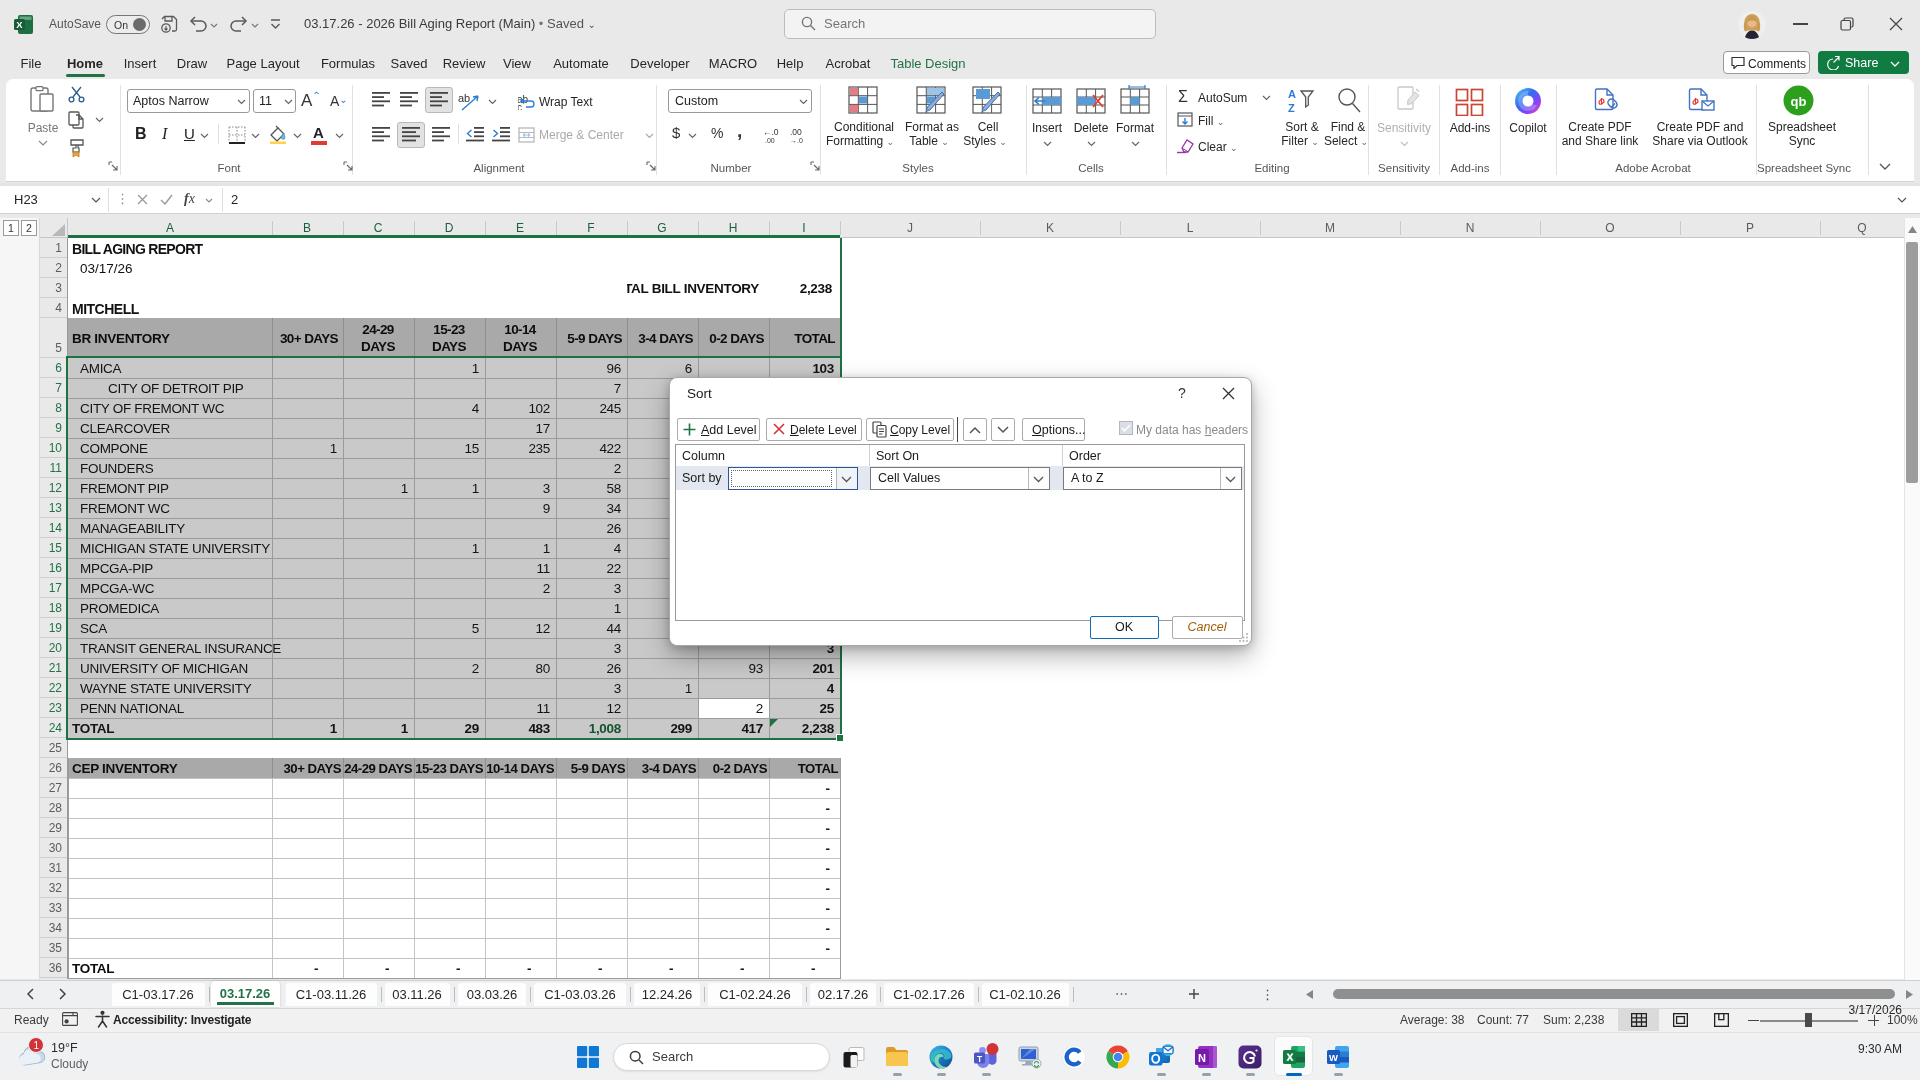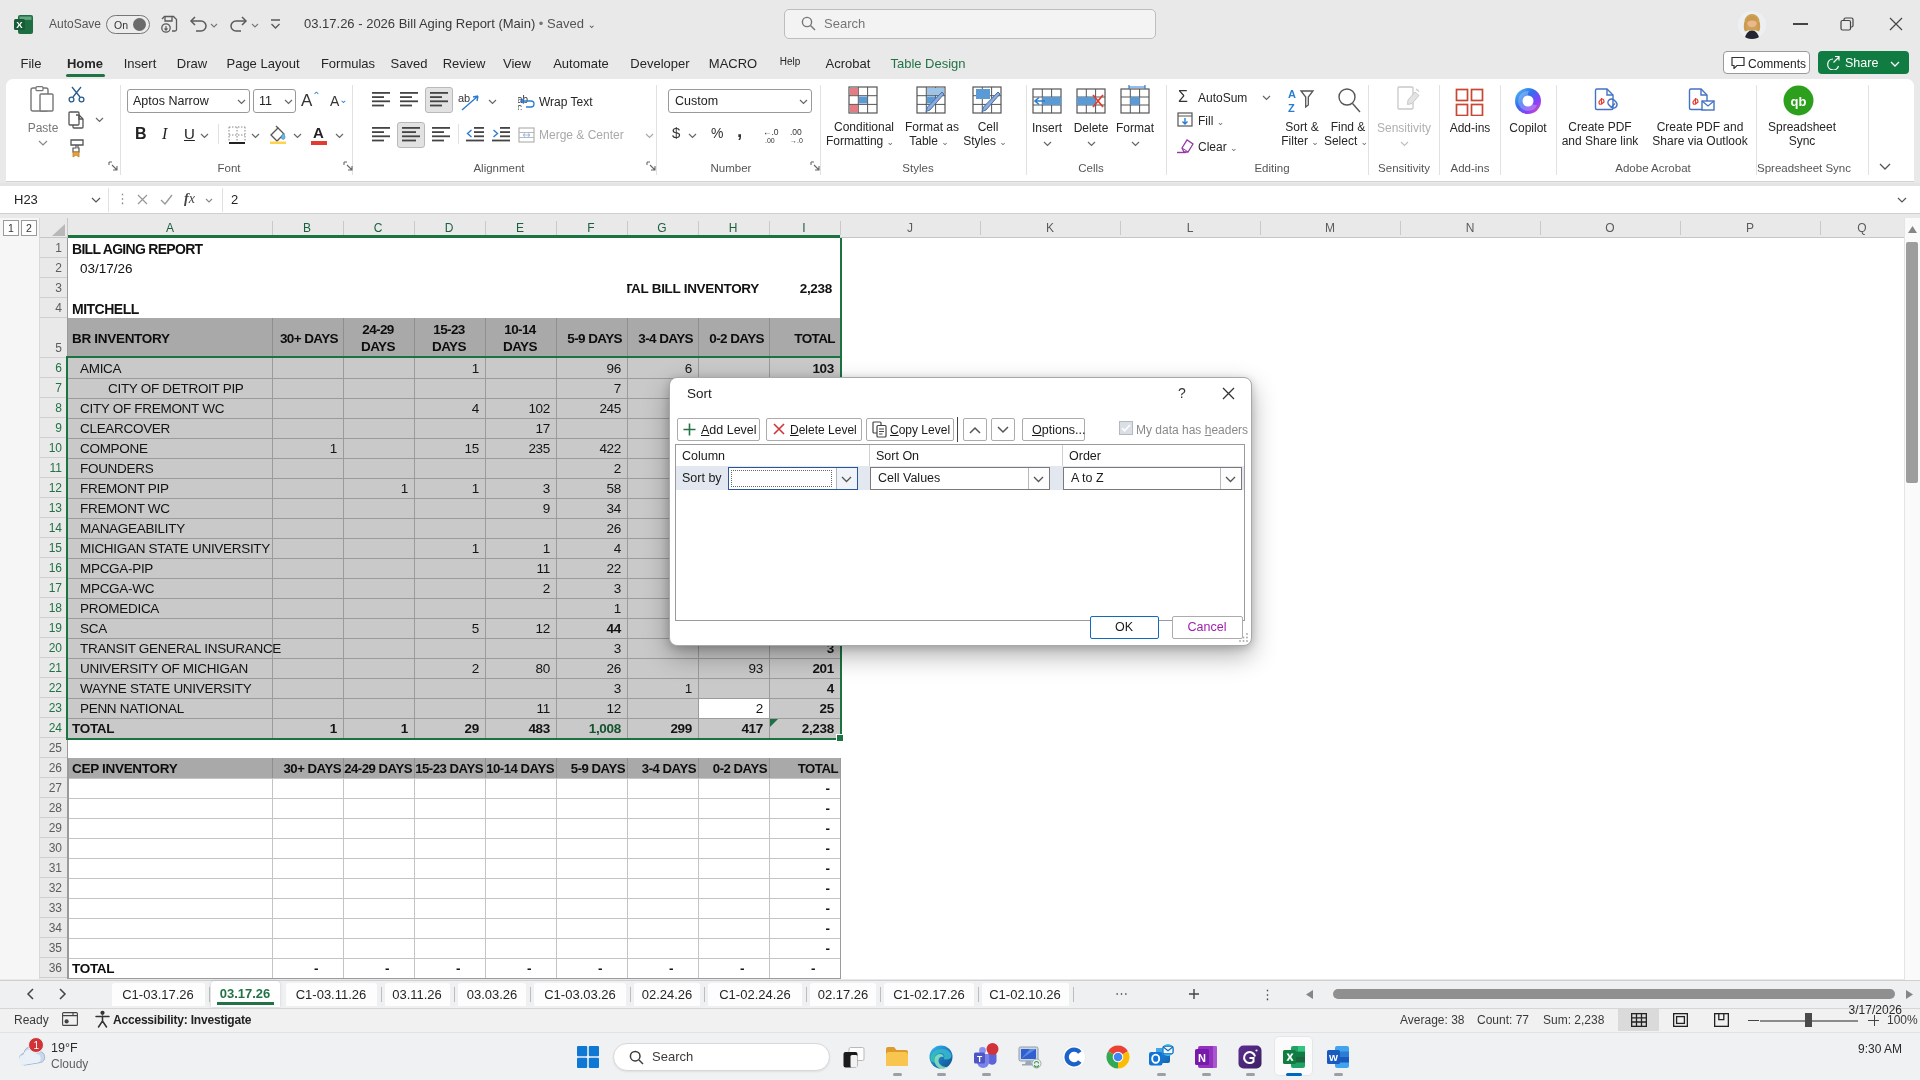--- a/index.html
+++ b/index.html
@@ -80,21 +80,21 @@
 <div class="tx ctr" style="left:140px;top:56px;font-size:13px;color:#262626;font-weight:normal;">Insert</div>
 <div class="tx ctr" style="left:192px;top:56px;font-size:13px;color:#262626;font-weight:normal;">Draw</div>
 <div class="tx ctr" style="left:263px;top:56px;font-size:13px;color:#262626;font-weight:normal;">Page Layout</div>
 <div class="tx ctr" style="left:348px;top:56px;font-size:13px;color:#262626;font-weight:normal;">Formulas</div>
 <div class="tx ctr" style="left:409px;top:56px;font-size:13px;color:#262626;font-weight:normal;">Saved</div>
 <div class="tx ctr" style="left:464px;top:56px;font-size:13px;color:#262626;font-weight:normal;">Review</div>
 <div class="tx ctr" style="left:517px;top:56px;font-size:13px;color:#262626;font-weight:normal;">View</div>
 <div class="tx ctr" style="left:581px;top:56px;font-size:13px;color:#262626;font-weight:normal;">Automate</div>
 <div class="tx ctr" style="left:660px;top:56px;font-size:13px;color:#262626;font-weight:normal;">Developer</div>
 <div class="tx ctr" style="left:733px;top:56px;font-size:13px;color:#262626;font-weight:normal;">MACRO</div>
-<div class="tx ctr" style="left:790px;top:56px;font-size:10px;color:#262626;font-weight:normal;">Help</div>
+<div class="tx ctr" style="left:790px;top:56px;font-size:13px;color:#262626;font-weight:normal;">Help</div>
 <div class="tx ctr" style="left:848px;top:56px;font-size:13px;color:#262626;font-weight:normal;">Acrobat</div>
 <div class="tx ctr" style="left:928px;top:56px;font-size:13px;color:#217346;font-weight:normal;">Table Design</div>
 <div class="abs" style="left:66px;top:74px;width:39px;height:3px;background:#217346;border-radius:2px;"></div>
 <div class="abs" style="left:1723px;top:51px;width:87px;height:23px;background:#fff;border:1px solid #9a9a9a;border-radius:4px;"></div>
 <svg class="abs" style="left:1731px;top:56px" width="14" height="13" viewBox="0 0 14 13" fill="none" stroke="#333" stroke-width="1.2">
 <path d="M1 1.5 h12 v8 h-7 l-3 3 v-3 h-2 z"></path>
   </svg>
 <div class="tx" style="left:1748px;top:57px;font-size:12px;color:#222;">Comments</div>
 <div class="abs" style="left:1818px;top:51px;width:91px;height:23px;background:#107c41;border-radius:4px;"></div>
 <svg class="abs" style="left:1826px;top:55px" width="15" height="15" viewBox="0 0 15 15" fill="none" stroke="#fff" stroke-width="1.2">
@@ -692,21 +692,21 @@
 <div class="tx" style="left:550px;top:561px;font-size:13.5px;font-weight:normal;color:#141414;transform:translateX(-100%);letter-spacing:-0.3px;">11</div>
 <div class="tx" style="left:621px;top:561px;font-size:13.5px;font-weight:normal;color:#141414;transform:translateX(-100%);letter-spacing:-0.3px;">22</div>
 <div class="tx" style="left:80px;top:581px;font-size:13.5px;font-weight:normal;color:#141414;letter-spacing:-0.3px;">MPCGA-WC</div>
 <div class="tx" style="left:550px;top:581px;font-size:13.5px;font-weight:normal;color:#141414;transform:translateX(-100%);letter-spacing:-0.3px;">2</div>
 <div class="tx" style="left:621px;top:581px;font-size:13.5px;font-weight:normal;color:#141414;transform:translateX(-100%);letter-spacing:-0.3px;">3</div>
 <div class="tx" style="left:80px;top:601px;font-size:13.5px;font-weight:normal;color:#141414;letter-spacing:-0.3px;">PROMEDICA</div>
 <div class="tx" style="left:621px;top:601px;font-size:13.5px;font-weight:normal;color:#141414;transform:translateX(-100%);letter-spacing:-0.3px;">1</div>
 <div class="tx" style="left:80px;top:621px;font-size:13.5px;font-weight:normal;color:#141414;letter-spacing:-0.3px;">SCA</div>
 <div class="tx" style="left:479px;top:621px;font-size:13.5px;font-weight:normal;color:#141414;transform:translateX(-100%);letter-spacing:-0.3px;">5</div>
 <div class="tx" style="left:550px;top:621px;font-size:13.5px;font-weight:normal;color:#141414;transform:translateX(-100%);letter-spacing:-0.3px;">12</div>
-<div class="tx" style="left:621px;top:621px;font-size:13.5px;font-weight:bold;color:#141414;transform:translateX(-100%);letter-spacing:-0.3px;">44</div>
+<div class="tx" style="left:621px;top:621px;font-size:13.5px;font-weight:normal;color:#141414;transform:translateX(-100%);letter-spacing:-0.3px;">44</div>
 <div class="tx" style="left:80px;top:641px;font-size:13.5px;font-weight:normal;color:#141414;letter-spacing:-0.3px;">TRANSIT GENERAL INSURANCE</div>
 <div class="tx" style="left:621px;top:641px;font-size:13.5px;font-weight:normal;color:#141414;transform:translateX(-100%);letter-spacing:-0.3px;">3</div>
 <div class="tx" style="left:834px;top:641px;font-size:13.5px;font-weight:bold;color:#141414;transform:translateX(-100%);letter-spacing:-0.3px;">3</div>
 <div class="tx" style="left:80px;top:661px;font-size:13.5px;font-weight:normal;color:#141414;letter-spacing:-0.3px;">UNIVERSITY OF MICHIGAN</div>
 <div class="tx" style="left:479px;top:661px;font-size:13.5px;font-weight:normal;color:#141414;transform:translateX(-100%);letter-spacing:-0.3px;">2</div>
 <div class="tx" style="left:550px;top:661px;font-size:13.5px;font-weight:normal;color:#141414;transform:translateX(-100%);letter-spacing:-0.3px;">80</div>
 <div class="tx" style="left:621px;top:661px;font-size:13.5px;font-weight:normal;color:#141414;transform:translateX(-100%);letter-spacing:-0.3px;">26</div>
 <div class="tx" style="left:763px;top:661px;font-size:13.5px;font-weight:normal;color:#141414;transform:translateX(-100%);letter-spacing:-0.3px;">93</div>
 <div class="tx" style="left:834px;top:661px;font-size:13.5px;font-weight:bold;color:#141414;transform:translateX(-100%);letter-spacing:-0.3px;">201</div>
 <div class="tx" style="left:80px;top:681px;font-size:13.5px;font-weight:normal;color:#141414;letter-spacing:-0.3px;">WAYNE STATE UNIVERSITY</div>
@@ -854,21 +854,21 @@
   </svg>
 <div class="abs" style="left:1063px;top:467px;width:179px;height:23px;background:#fff;border:1px solid #7a7a7a;"></div>
 <div class="tx" style="left:1071px;top:471px;font-size:12.5px;color:#1a1a1a;">A to Z</div>
 <div class="abs" style="left:1220px;top:468px;width:21px;height:21px;background:#fdfdfd;border-left:1px solid #b9b9b9;"></div>
 <svg class="abs" style="left:1225px;top:476px" width="11" height="7" viewBox="0 0 11 7" fill="none" stroke="#555" stroke-width="1.3">
     <path d="M1 1 l4.5 4.5 L10 1"></path>
   </svg>
 <div class="abs" style="left:1090px;top:616px;width:69px;height:23px;background:#fff;border:1.5px solid #0f6cbd;border-radius:2px;"></div>
 <div class="tx ctr" style="left:1124px;top:620px;font-size:12.5px;color:#1a1a1a;">OK</div>
 <div class="abs" style="left:1172px;top:616px;width:71px;height:23px;background:#fff;border:1px solid #acacac;border-radius:2px;"></div>
-<div class="tx ctr" style="left:1207px;top:620px;font-size:12.5px;color:#a21caf;">Cancel</div>
+<div class="tx ctr" style="left:1207px;top:620px;font-size:12.5px;color:#a16207;font-style:italic;">Cancel</div>
 <svg class="abs" style="left:1238px;top:632px" width="11" height="11" viewBox="0 0 11 11" fill="#b0b0b0">
 <circle cx="9" cy="2" r="1"></circle>
     <circle cx="9" cy="5.5" r="1"></circle>
     <circle cx="9" cy="9" r="1"></circle>
     <circle cx="5.5" cy="5.5" r="1"></circle>
     <circle cx="5.5" cy="9" r="1"></circle>
     <circle cx="2" cy="9" r="1"></circle>
   </svg>
 <div class="abs" style="left:0;top:980px;width:1920px;height:28px;background:#eef0f1;border-top:1px solid #cfcfcf;"></div>
 <svg class="abs" style="left:26px;top:988px" width="9" height="12" viewBox="0 0 9 12" fill="none" stroke="#444" stroke-width="1.5">
@@ -889,21 +889,21 @@
 <div class="abs" style="left:385px;top:983px;width:65px;height:23px;background:#fdfdfd;border-radius:3px 3px 0 0;"></div>
 <div class="tx ctr" style="left:417px;top:987px;font-size:13px;color:#262626;">03.11.26</div>
 <div class="abs" style="left:454px;top:987px;width:1px;height:15px;background:#bdbdbd;"></div>
 <div class="abs" style="left:458px;top:983px;width:68px;height:23px;background:#fdfdfd;border-radius:3px 3px 0 0;"></div>
 <div class="tx ctr" style="left:492px;top:987px;font-size:13px;color:#262626;">03.03.26</div>
 <div class="abs" style="left:530px;top:987px;width:1px;height:15px;background:#bdbdbd;"></div>
 <div class="abs" style="left:534px;top:983px;width:92px;height:23px;background:#fdfdfd;border-radius:3px 3px 0 0;"></div>
 <div class="tx ctr" style="left:580px;top:987px;font-size:13px;color:#262626;">C1-03.03.26</div>
 <div class="abs" style="left:630px;top:987px;width:1px;height:15px;background:#bdbdbd;"></div>
 <div class="abs" style="left:634px;top:983px;width:66px;height:23px;background:#fdfdfd;border-radius:3px 3px 0 0;"></div>
-<div class="tx ctr" style="left:667px;top:987px;font-size:13px;color:#262626;">02.24.26</div>
+<div class="tx ctr" style="left:667px;top:987px;font-size:13px;color:#262626;">12.24.26</div>
 <div class="abs" style="left:704px;top:987px;width:1px;height:15px;background:#bdbdbd;"></div>
 <div class="abs" style="left:708px;top:983px;width:94px;height:23px;background:#fdfdfd;border-radius:3px 3px 0 0;"></div>
 <div class="tx ctr" style="left:755px;top:987px;font-size:13px;color:#262626;">C1-02.24.26</div>
 <div class="abs" style="left:806px;top:987px;width:1px;height:15px;background:#bdbdbd;"></div>
 <div class="abs" style="left:810px;top:983px;width:66px;height:23px;background:#fdfdfd;border-radius:3px 3px 0 0;"></div>
 <div class="tx ctr" style="left:843px;top:987px;font-size:13px;color:#262626;">02.17.26</div>
 <div class="abs" style="left:880px;top:987px;width:1px;height:15px;background:#bdbdbd;"></div>
 <div class="abs" style="left:884px;top:983px;width:90px;height:23px;background:#fdfdfd;border-radius:3px 3px 0 0;"></div>
 <div class="tx ctr" style="left:929px;top:987px;font-size:13px;color:#262626;">C1-02.17.26</div>
 <div class="abs" style="left:978px;top:987px;width:1px;height:15px;background:#bdbdbd;"></div>

